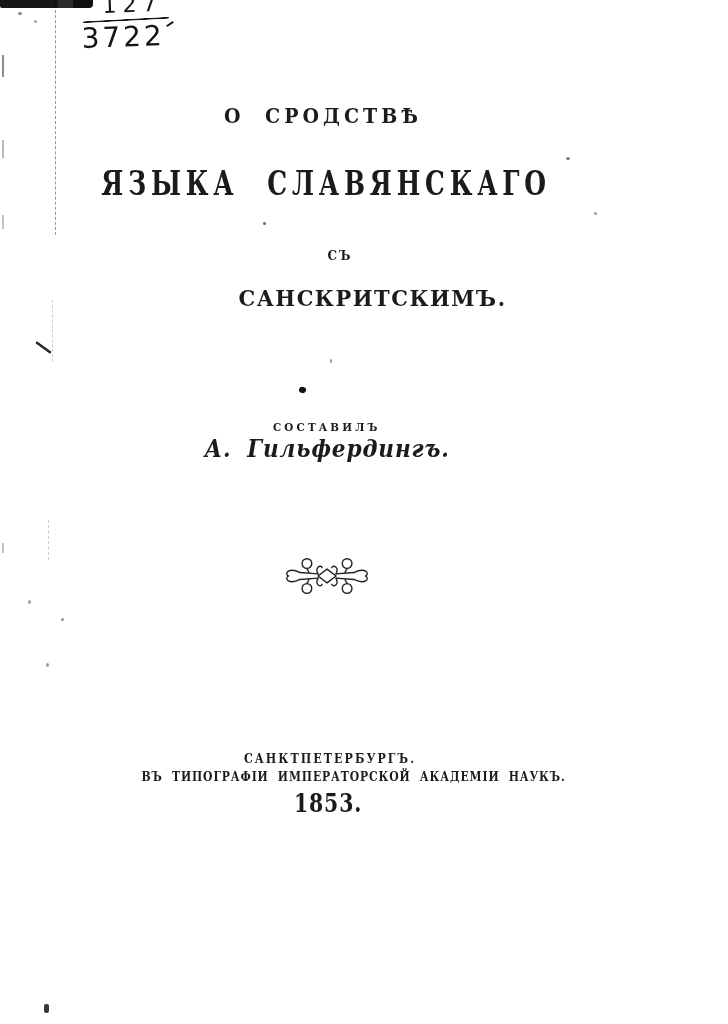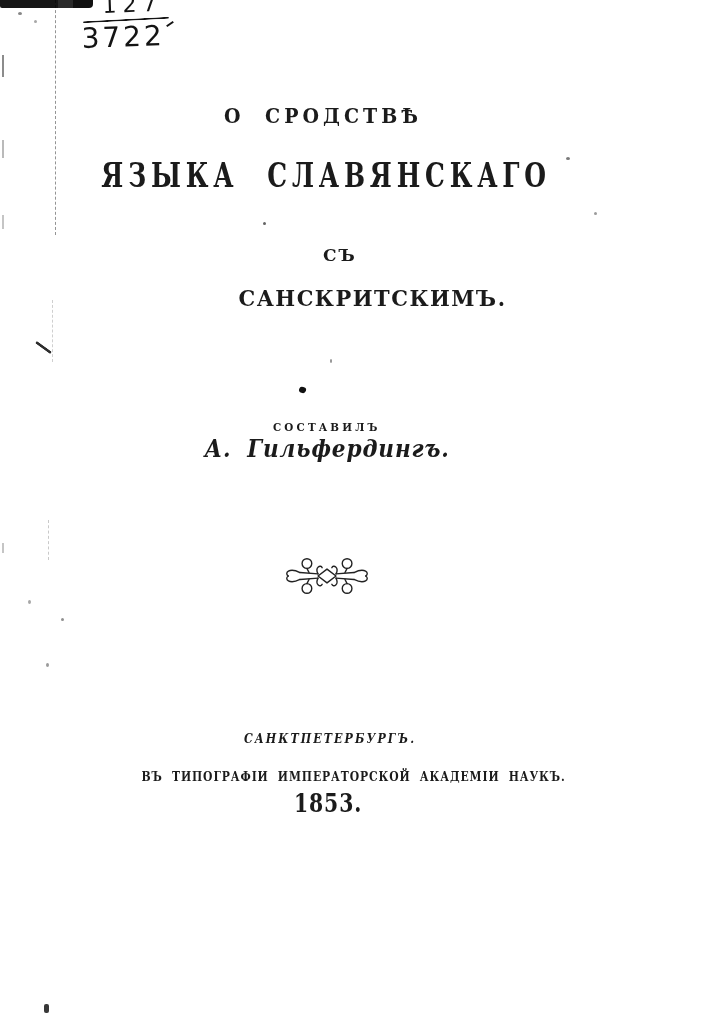--- a/index.html
+++ b/index.html
@@ -48,45 +48,45 @@
   }
   
   .content{position:absolute;left:0;top:0;width:680px;text-align:center;}
   .line{position:absolute;left:0;right:0;text-align:center;}
   .line > span{display:inline-block;white-space:nowrap;}
   .t1{top:103px;}
   .t1 > span{
     font-size:19px;font-weight:bold;letter-spacing:4px;word-spacing:10px;
     transform:translateX(-17px) scaleY(1.1);transform-origin:top center;
   }
-  .t2{top:156px;}
+  .t2{top:164px;}
   .t2 > span{
     font-size:26px;font-weight:bold;letter-spacing:5px;word-spacing:16px;
     transform:translateX(-14px) scaleY(1.28) scaleX(.96);transform-origin:top center;
   }
   .t3{top:245px;}
-  .t3 > span{font-size:17px;font-weight:bold;letter-spacing:2px;transform:translateX(0);}
+  .t3 > span{font-size:12px;font-weight:bold;letter-spacing:2px;transform:translateX(0);}
   .t4{top:284px;padding-left:39px;}
   .t4 > span{
     font-size:21px;font-weight:bold;letter-spacing:1.5px;
     transform:translateX(13px) scaleY(1.08);transform-origin:top center;
   }
   .byline{top:416px;}
   .byline > span{
     font-size:11.5px;font-weight:bold;letter-spacing:3.5px;
     transform:translateX(-13px) scaleX(.9);transform-origin:top center;
   }
   .author{top:434px;}
   .author > span{
     font-size:24px;font-weight:bold;font-style:italic;letter-spacing:1px;word-spacing:8px;
     transform:translateX(-13px) scaleX(.9);transform-origin:top center;
   }
   .ornament-line{top:554px;}
   .ornament-line > span{transform:translateX(-13px);}
-  .city{top:728px;font-style:italic;}
+  .city{top:748px;}
   .city > span{
     font-size:13.5px;font-weight:bold;letter-spacing:2.5px;
     transform:translateX(-10px) scaleX(.82);transform-origin:top center;
   }
   .publisher{top:766px;}
   .publisher > span{
     font-size:12px;font-weight:bold;letter-spacing:1px;word-spacing:5px;
     transform:translateX(14px) scaleX(.9);transform-origin:top center;
   }
   .year{top:788px;}

